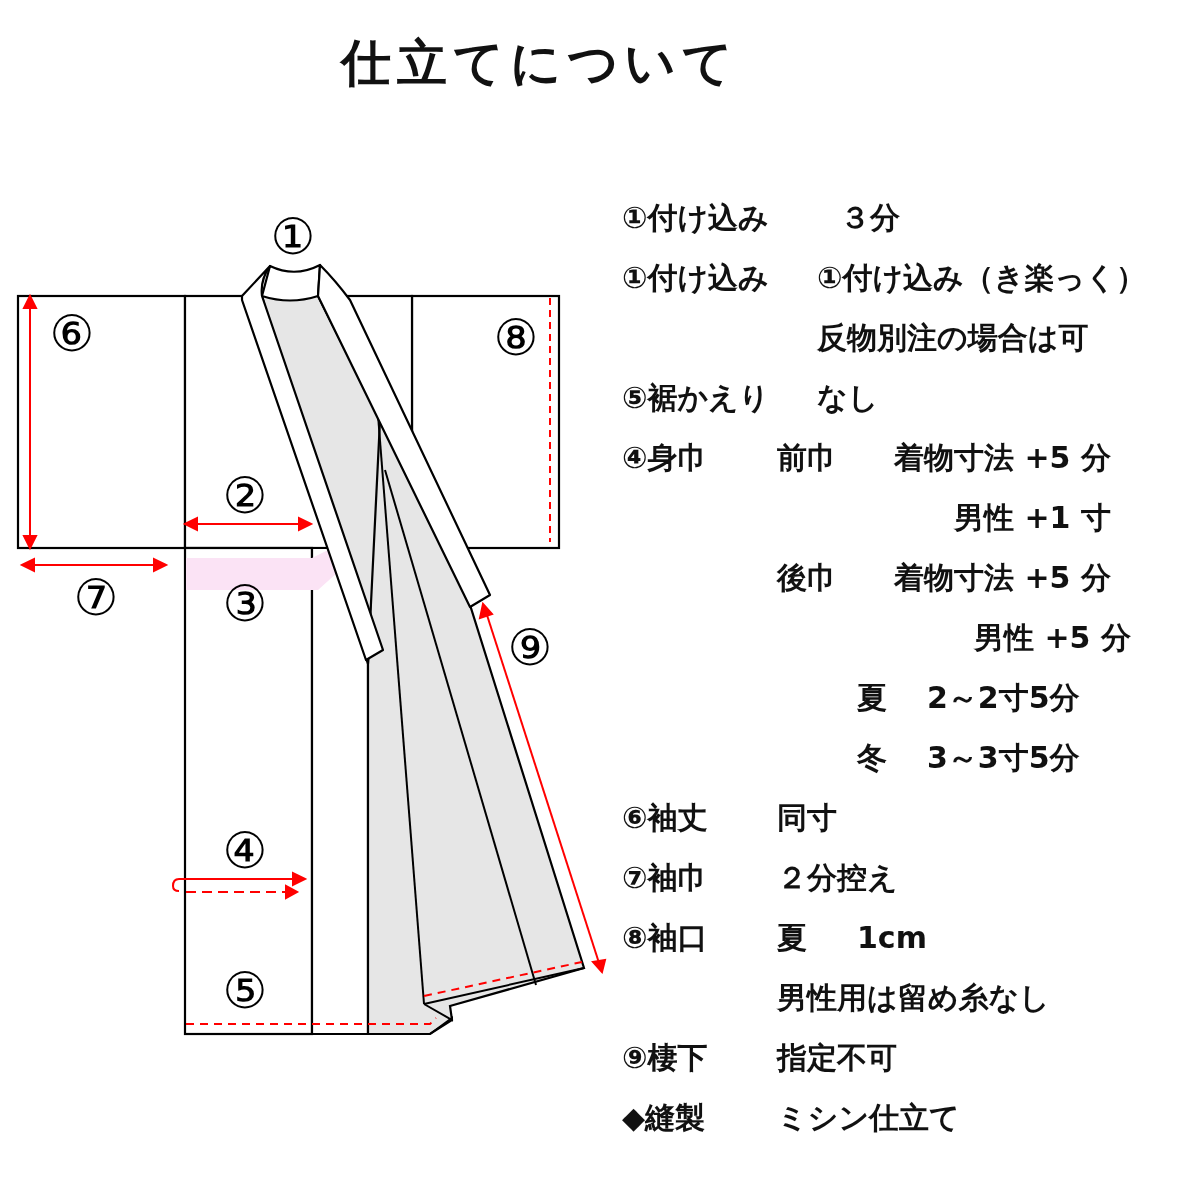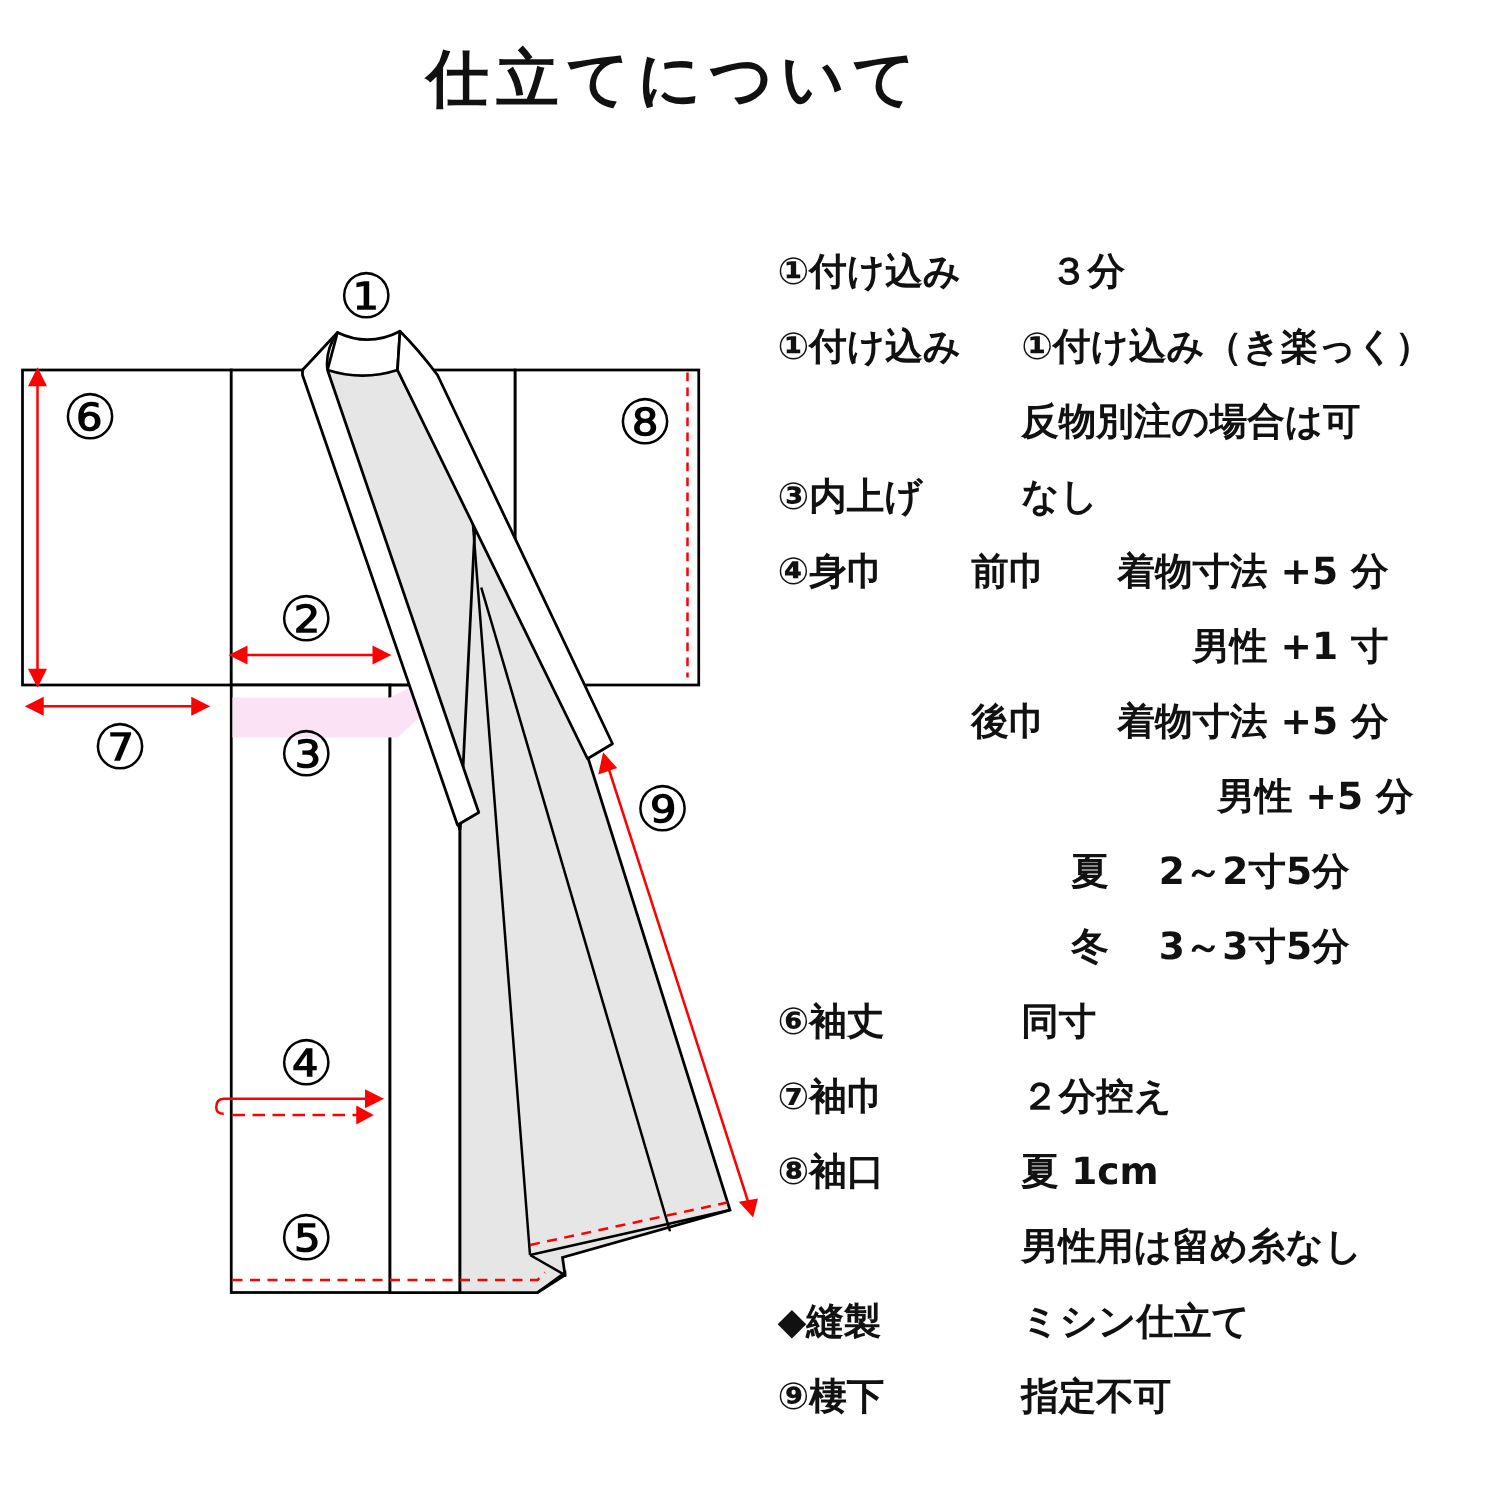--- a/index.html
+++ b/index.html
@@ -7,21 +7,21 @@
            font-family: "DejaVu Sans", "Liberation Sans", sans-serif; color: #111; }
     .title { position: absolute; left: 0; top: 28px; width: 1200px; text-align: center;
              font-size: 50px; font-weight: bold; letter-spacing: 6px; line-height: 70px; margin-left: -60px; }
     .diagram { position: absolute; left: 0; top: 0; width: 1200px; height: 1200px; }
     .diagram svg { position: absolute; left: 0; top: 0; }
     .spec-list { position: absolute; left: 622px; top: 190px; width: 570px; }
     .row { position: relative; height: 60px; line-height: 56px; font-size: 30px; font-weight: bold; white-space: nowrap; }
     .row span { position: absolute; top: 0; }
     .lbl { left: 0; }
     .v1 { left: 195px; }
-    .v2 { left: 155px; margin-left: 40px; }
+    .v2 { left: 155px; }
   </style>
 </head>
 <body>
 
 <div class="title">仕立てについて</div>
 
 <div class="diagram">
   <svg width="1200" height="1200" viewBox="0 0 1200 1200">
 
     <g fill="#ffffff" stroke="#000" stroke-width="2.2" stroke-linejoin="miter">
@@ -108,21 +108,21 @@
     <span class="v1" style="left:218px">３分</span>
   </div>
   <div class="row">
     <span class="lbl">①付け込み</span>
     <span class="v1">①付け込み（き楽っく）</span>
   </div>
   <div class="row">
     <span class="v1">反物別注の場合は可</span>
   </div>
   <div class="row">
-    <span class="lbl">③内上げ</span>
+    <span class="lbl">⑤裾かえり</span>
     <span class="v1">なし</span>
   </div>
   <div class="row">
     <span class="lbl">④身巾</span>
     <span style="left:155px">前巾</span>
     <span style="left:272px">着物寸法 +5 分</span>
   </div>
   <div class="row">
     <span style="left:332px">男性 +1 寸</span>
   </div>
@@ -151,20 +151,20 @@
   </div>
   <div class="row">
     <span class="lbl">⑧袖口</span>
     <span class="v2">夏</span>
     <span style="left:235px">1cm</span>
   </div>
   <div class="row">
     <span class="v2">男性用は留め糸なし</span>
   </div>
   <div class="row">
+    <span class="lbl">⑨棲下</span>
+    <span class="v2">指定不可</span>
+  </div>
+  <div class="row">
     <span class="lbl">◆縫製</span>
     <span class="v2">ミシン仕立て</span>
-  </div>
-  <div class="row">
-    <span class="lbl">⑨棲下</span>
-    <span class="v2">指定不可</span>
   </div>
 </div>
 
 </body></html>

